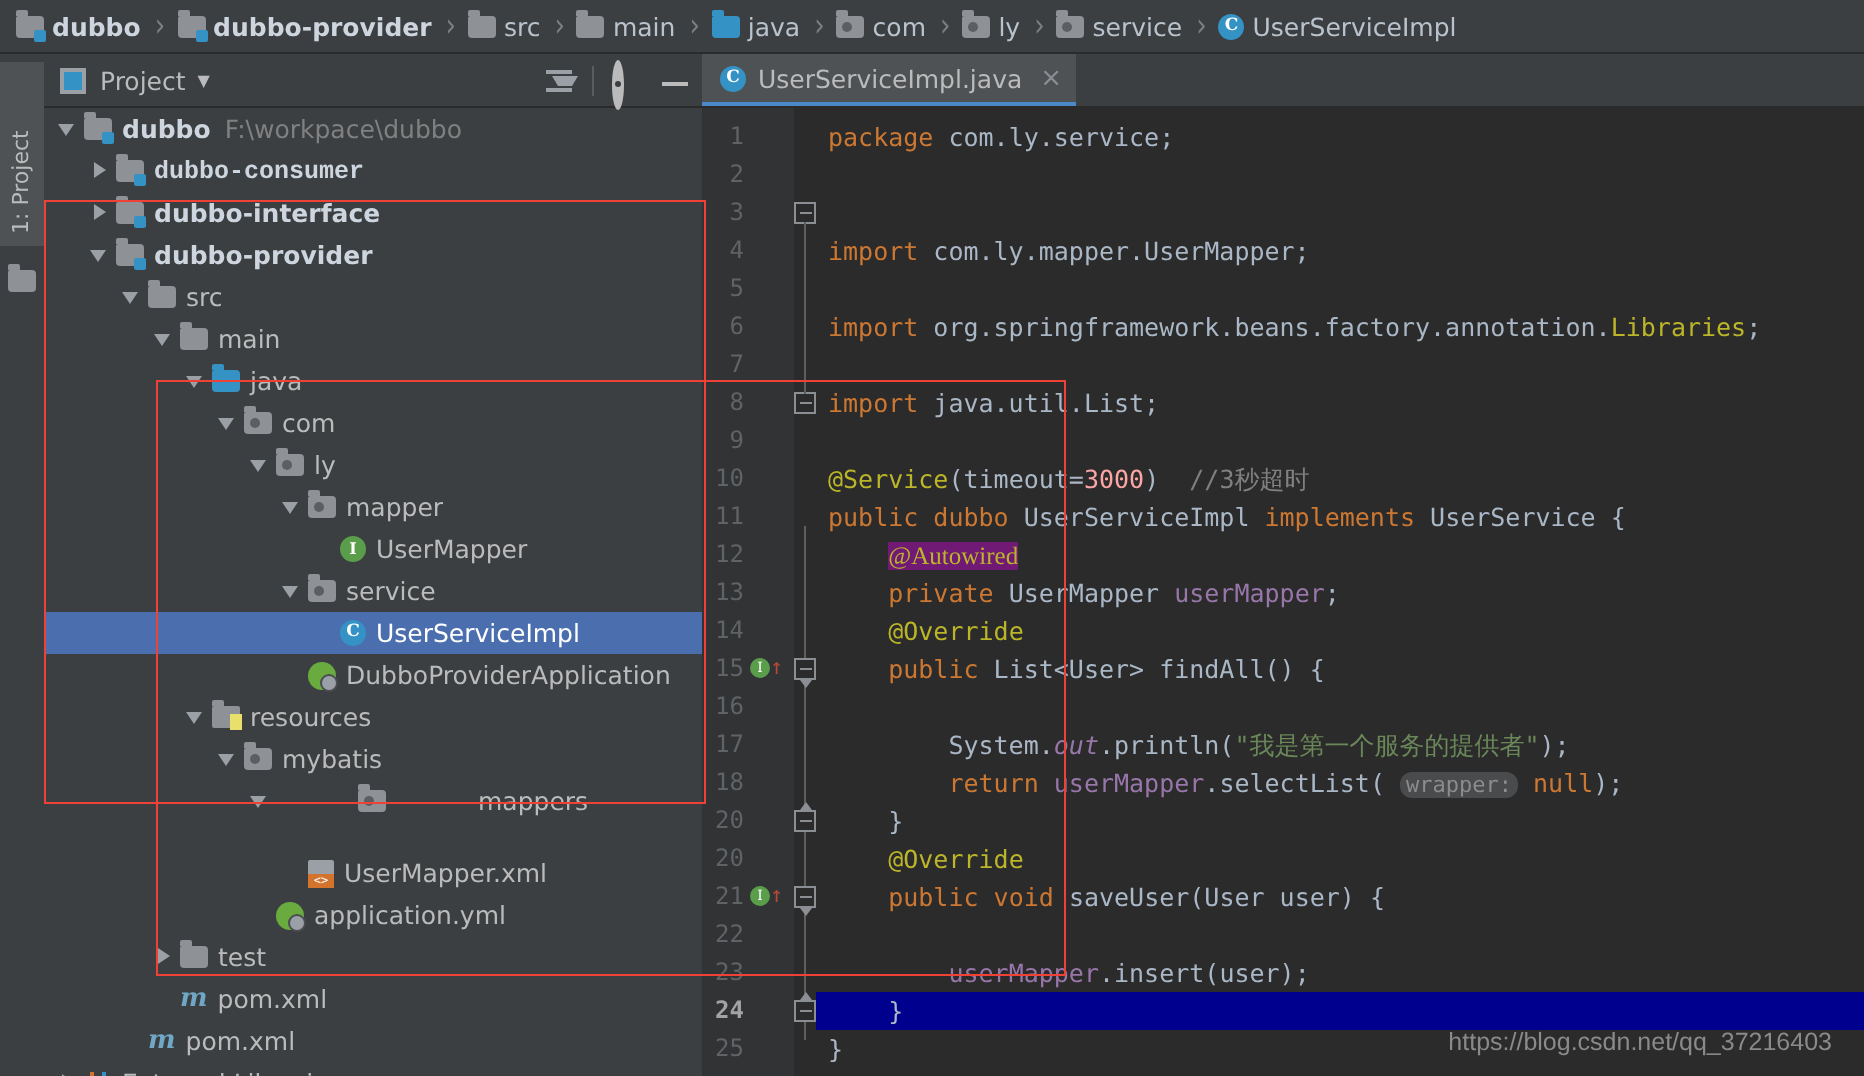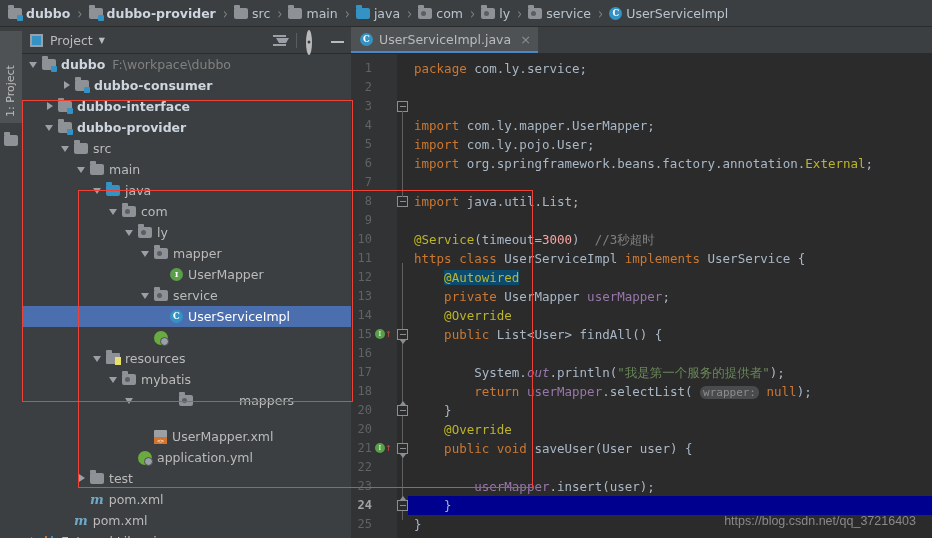--- a/index.html
+++ b/index.html
@@ -316,21 +316,21 @@
   }
   .cline.cur { background: #00008e; }
   .kw   { color: #cc7832; }
   .num  { color: #fca5a5; }
   .str  { color: #6a8759; }
   .anno { color: #bbb529; }
   .cmt  { color: #808080; }
   .cls  { color: #a9b7c6; }
   .fld  { color: #9876aa; }
   .stat { color: #9876aa; font-style: italic; }
-  .hl-anno { background: #0c4a6e; color: #bbb529; }
+  .hl-anno { background: #701a75; color: #bbb529; font-family: Liberation Serif, serif; }
   .hint {
     background: #494b4d; color: #8c8c8c;
     border-radius: 6px; padding: 0 3px; font-size: 11px;
   }
 
   #watermark {
     position: absolute; right: 16px; bottom: 10px;
     color: #8a8a8a; font-size: 12.5px;
     font-family: "Liberation Sans", sans-serif;
   }
@@ -447,21 +447,21 @@
         <div class="trow bold" style="padding-left: 6px;">
           <span class="tw open"></span>
           <span class="ticon">
             <span class="ic ic-folder ic-module" style="position:relative">
               <span class="badge"></span>
             </span>
           </span>
           <span class="tlabel">dubbo</span>
           <span class="tpath">F:\workpace\dubbo</span>
         </div>
-        <div class="trow bold" style="padding-left: 39px;">
+        <div class="trow bold" style="padding-left: 22px; font-family: Liberation Mono, monospace;">
           <span class="tw closed"></span>
           <span class="ticon">
             <span class="ic ic-folder ic-module" style="position:relative">
               <span class="badge"></span>
             </span>
           </span>
           <span class="tlabel">dubbo-consumer</span>
         </div>
         <div class="trow bold" style="padding-left: 22px;">
           <span class="tw closed"></span>
@@ -550,20 +550,21 @@
           <span class="ticon">
             <span class="ic ic-class">C</span>
           </span>
           <span class="tlabel">UserServiceImpl</span>
         </div>
         <div class="trow" style="padding-left: 118px;">
           <span class="tw "></span>
           <span class="ticon">
             <span class="ic ic-spring"></span>
           </span>
+          <span class="tlabel">DubboProviderApplication</span>
         </div>
         <div class="trow" style="padding-left: 70px;">
           <span class="tw open"></span>
           <span class="ticon">
             <span class="ic ic-res" style="position:relative">
               <span class="lines"></span>
             </span>
           </span>
           <span class="tlabel">resources</span>
         </div>
@@ -690,27 +691,26 @@
           </div>
           <div class="impl-mark" style="top: 389px;">
             <span class="dot">I</span>
             <span class="arr">↑</span>
           </div>
         </div>
       <div id="code-lines">
           <div class="cline" style="top: 5px;"><span class="kw">package</span> com.ly.service;</div>
           <div class="cline" style="top: 24px;">&nbsp;</div>
           <div class="cline" style="top: 62px;"><span class="kw">import</span> com.ly.mapper.UserMapper;</div>
-          <div class="cline" style="top: 81px;"><span class="kw">import</span> com.ly.pojo.User;</div>
-          <div class="cline" style="top: 100px;"><span class="kw">import</span> org.springframework.beans.factory.annotation.<span class="anno">External</span>;</div>
+          <div class="cline" style="top: 100px;"><span class="kw">import</span> org.springframework.beans.factory.annotation.<span class="anno">Libraries</span>;</div>
           <div class="cline" style="top: 119px;">&nbsp;</div>
           <div class="cline" style="top: 138px;"><span class="kw">import</span> java.util.List;</div>
           <div class="cline" style="top: 157px;">&nbsp;</div>
           <div class="cline" style="top: 176px;"><span class="anno">@Service</span>(timeout=<span class="num">3000</span>)  <span class="cmt">//3秒超时</span></div>
-          <div class="cline" style="top: 195px;"><span class="kw">https class</span> UserServiceImpl <span class="kw">implements</span> UserService {</div>
+          <div class="cline" style="top: 195px;"><span class="kw">public dubbo</span> UserServiceImpl <span class="kw">implements</span> UserService {</div>
           <div class="cline" style="top: 214px;">    <span class="hl-anno">@Autowired</span></div>
           <div class="cline" style="top: 233px;">    <span class="kw">private</span> UserMapper <span class="fld">userMapper</span>;</div>
           <div class="cline" style="top: 252px;">    <span class="anno">@Override</span></div>
           <div class="cline" style="top: 271px;">    <span class="kw">public</span> List&lt;User&gt; <span class="cls">findAll</span>() {</div>
           <div class="cline" style="top: 290px;">&nbsp;</div>
           <div class="cline" style="top: 309px;">        System.<span class="stat">out</span>.println(<span class="str">"我是第一个服务的提供者"</span>);</div>
           <div class="cline" style="top: 328px;">        <span class="kw">return</span> <span class="fld">userMapper</span>.selectList( <span class="hint">wrapper:</span> <span class="kw">null</span>);</div>
           <div class="cline" style="top: 347px;">    }</div>
           <div class="cline" style="top: 366px;">    <span class="anno">@Override</span></div>
           <div class="cline" style="top: 385px;">    <span class="kw">public void</span> <span class="cls">saveUser</span>(User user) {</div>

